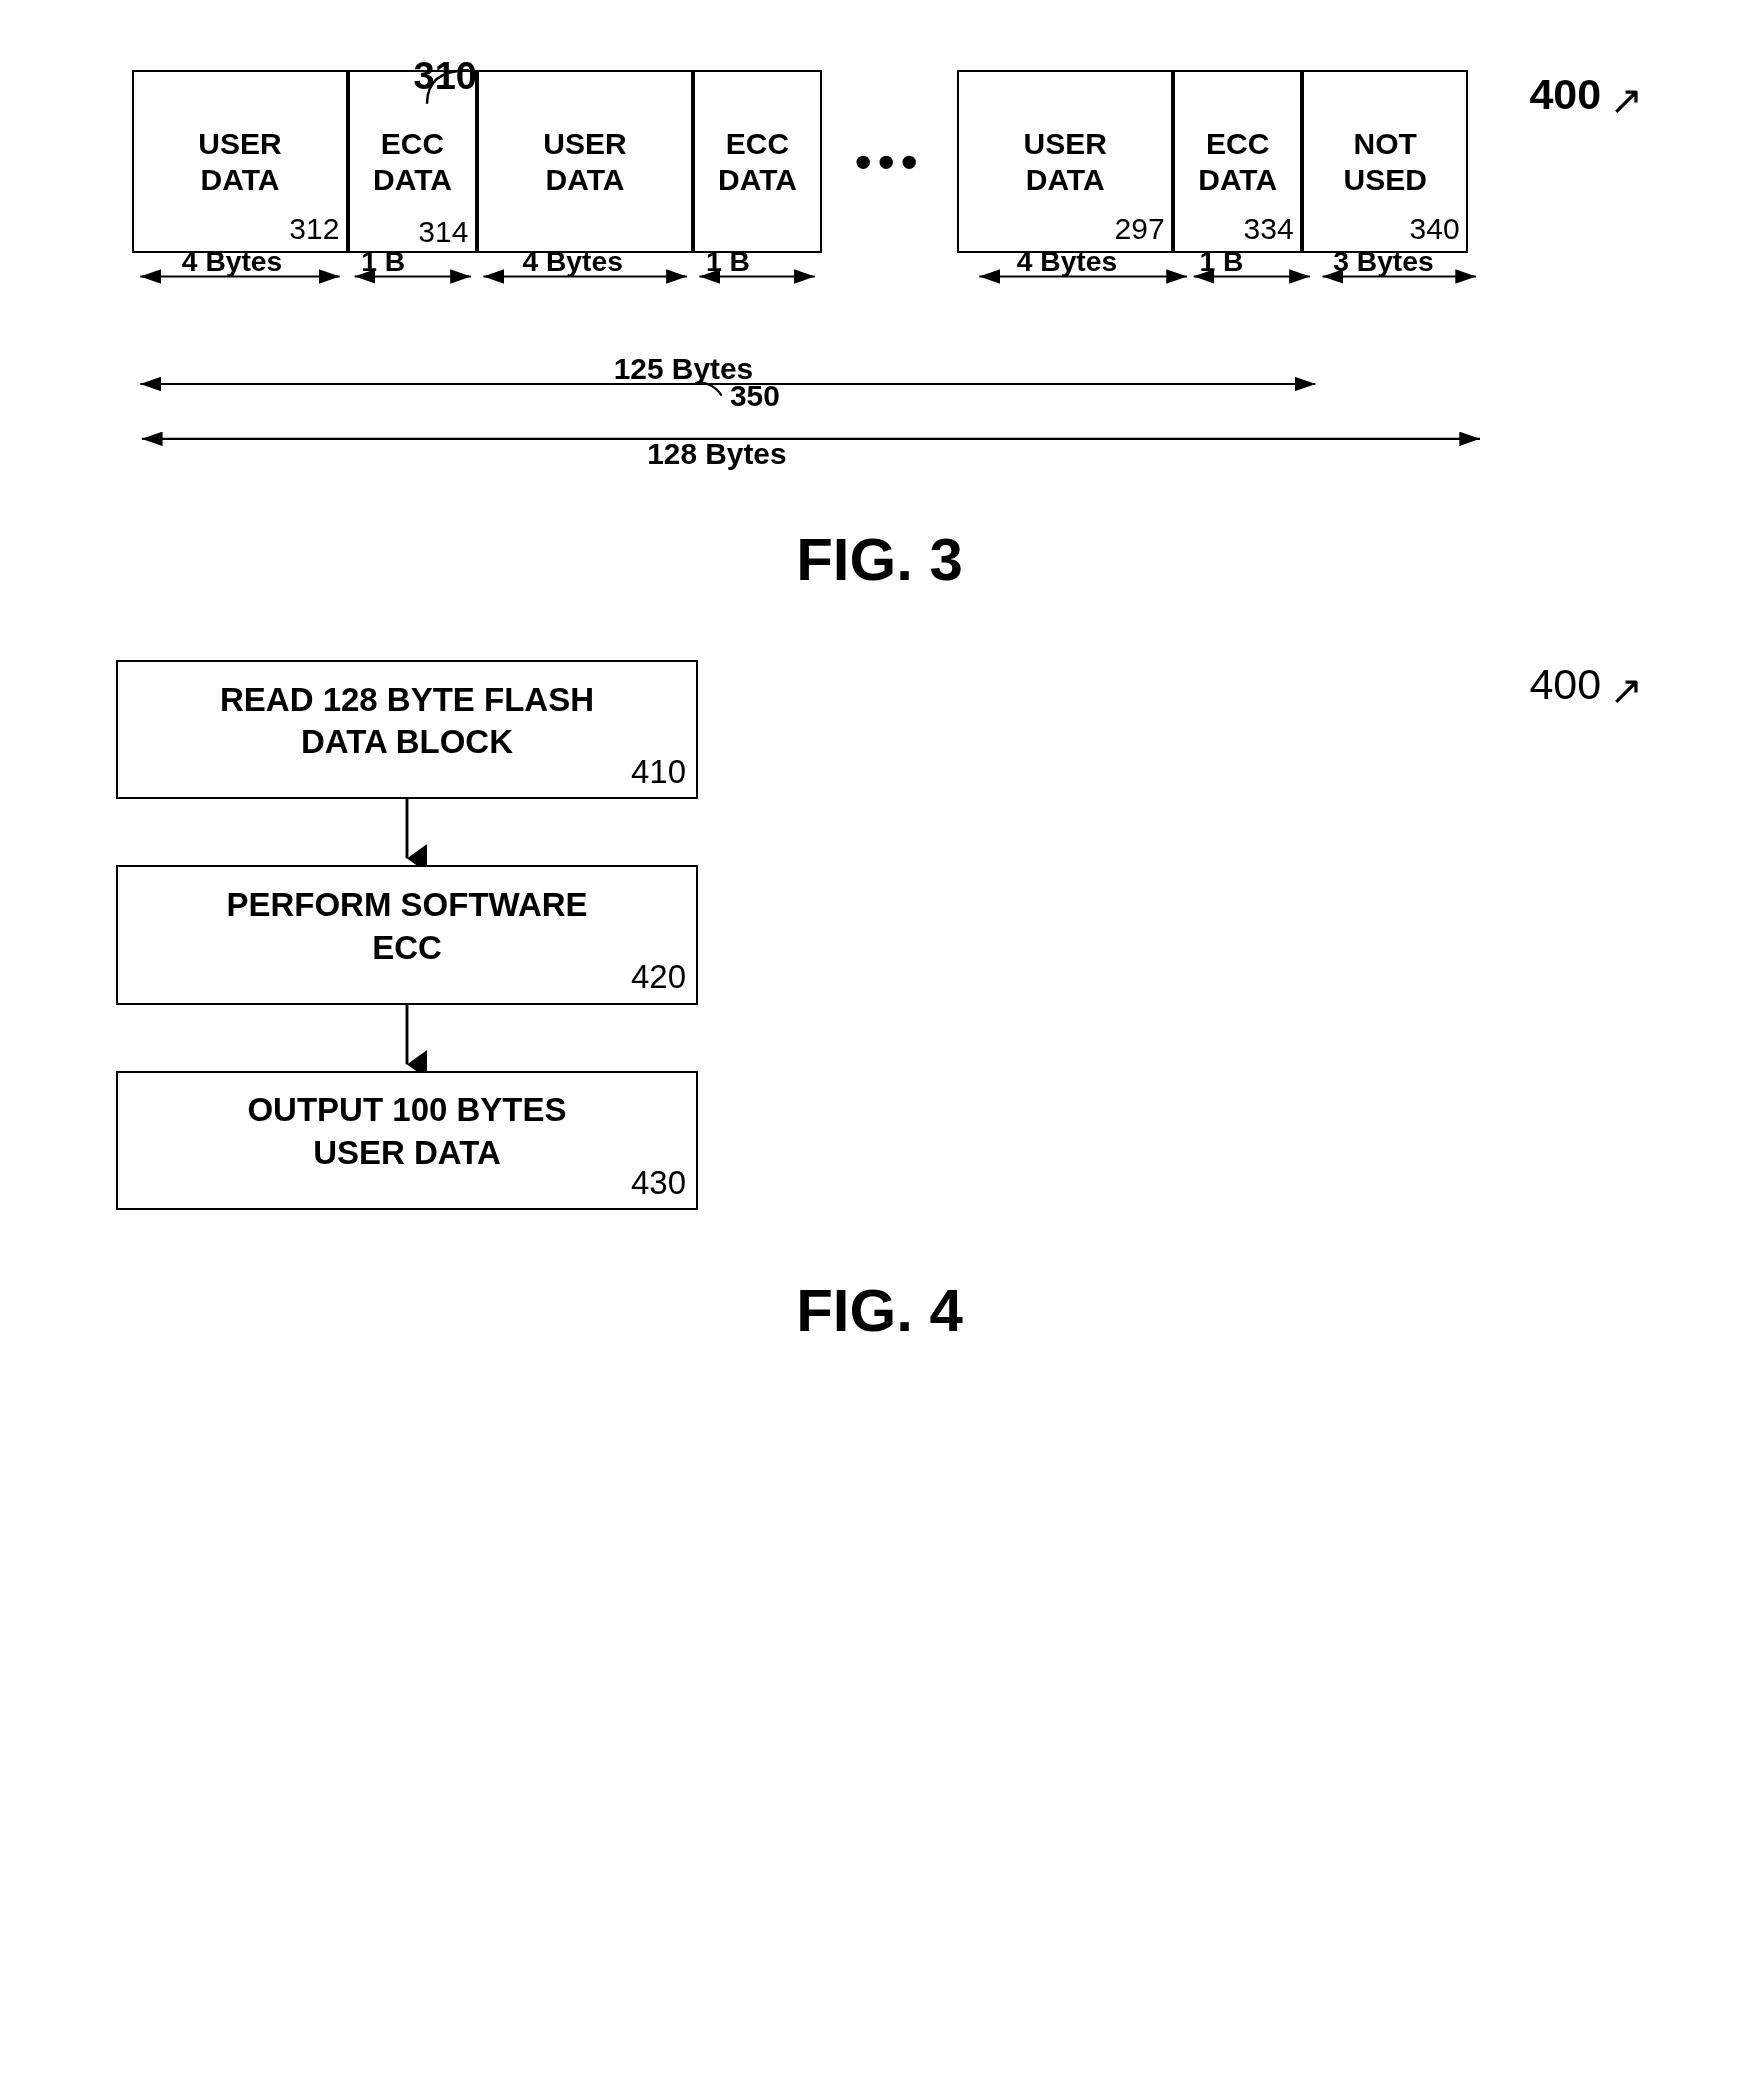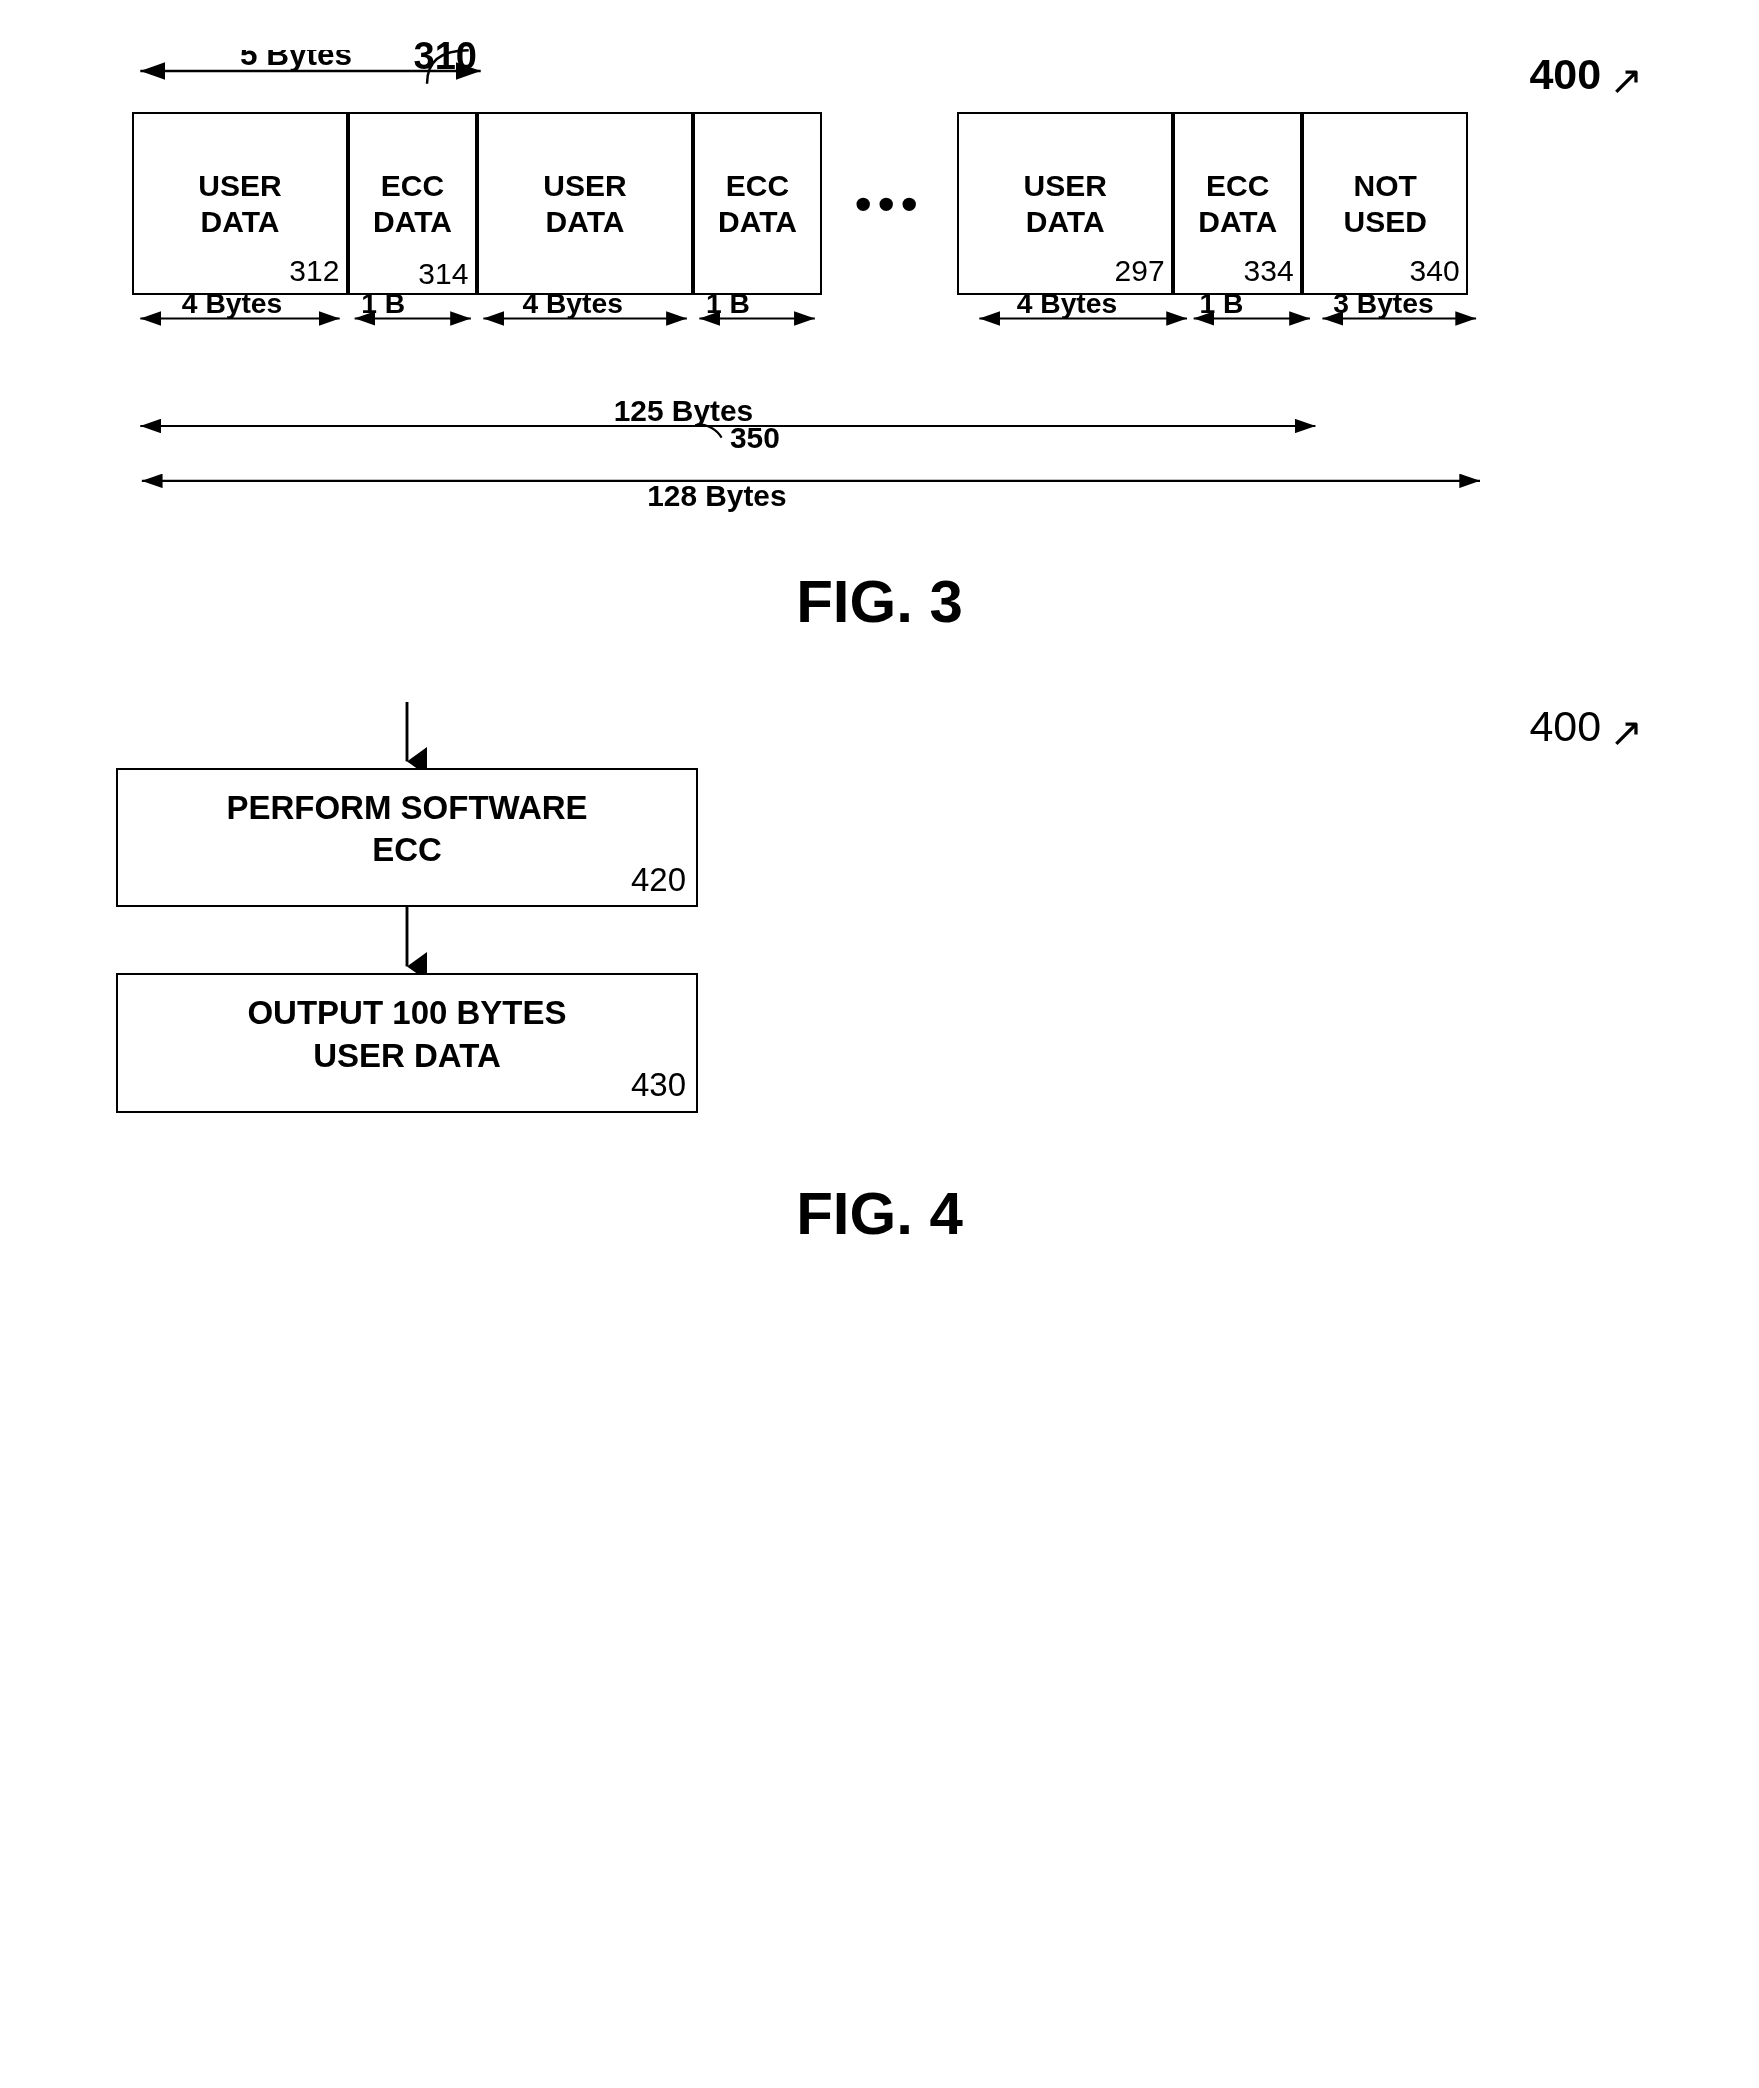--- a/index.html
+++ b/index.html
@@ -139,34 +139,20 @@
 
     <div style="position:relative; margin-bottom:13.3px; margin-left:66px;">
 
       <div style="position:absolute; top:-8.3px; left:245px;">
         <svg width="100" height="50" viewBox="0 0 120 60">
           <path d="M 60 50 Q 60 10 110 10" stroke="#000" stroke-width="3" fill="none"></path>
         </svg>
         <span style="position:absolute; top:-6.6px; right:0; font-size:38px; font-weight:bold;">310</span>
       </div>
 
-      <div style="display:flex; align-items:center; gap:0; width:357px;">
-        <svg width="357" height="42" viewBox="0 0 430 50">
-          <defs>
-            <marker id="arrow-left" markerWidth="10" markerHeight="7" refX="0" refY="3.5" orient="auto">
-              <polygon points="10 0, 0 3.5, 10 7" fill="#000"></polygon>
-            </marker>
-            <marker id="arrow-right" markerWidth="10" markerHeight="7" refX="10" refY="3.5" orient="auto">
-              <polygon points="0 0, 10 3.5, 0 7" fill="#000"></polygon>
-            </marker>
-          </defs>
-          <line x1="10" y1="25" x2="420" y2="25" stroke="#000" stroke-width="3" marker-start="url(#arrow-left)" marker-end="url(#arrow-right)"></line>
-          <text x="130" y="18" font-size="38" font-family="Arial" font-weight="bold">5 Bytes</text>
-        </svg>
-      </div>
     </div>
 
     <div style="display:flex; align-items:stretch; margin-left:66px; gap:0; position:relative;margin-top:20px;">
 
       <div class="block-cell" style="width:216px; height:183px;">
         <span class="block-text">USER<br>DATA</span>
         <span class="block-num" style="font-size:30px; bottom:5px; right:6.6px;">312</span>
       </div>
 
       <div class="block-cell" style="width:129px; height:183px;">
@@ -315,20 +301,24 @@
 
     <div style="position:absolute; top:0; right:50px;">
       <div style="display:flex; align-items:flex-start; gap:8.3px; justify-content:flex-end;">
         <span style="font-size:43px; font-weight:normal;">400</span>
         <span style="font-size:40px; margin-top:6.6px;">↗</span>
       </div>
     </div>
 
     <div class="flowchart">
 
+      <div class="flow-box">
+        <span class="flow-box-text">READ 128 BYTE FLASH<br>DATA BLOCK</span>
+        <span class="flow-box-num">410</span>
+      </div>
 
       <div class="flow-arrow">
         <svg viewBox="0 0 60 80" width="50" height="66">
           <defs>
             <marker id="fa1" markerWidth="10" markerHeight="7" refX="5" refY="7" orient="auto">
               <polygon points="0 0, 10 0, 5 7" fill="#000"></polygon>
             </marker>
           </defs>
           <line x1="30" y1="0" x2="30" y2="72" stroke="#000" stroke-width="3.5" marker-end="url(#fa1)"></line>
         </svg>

